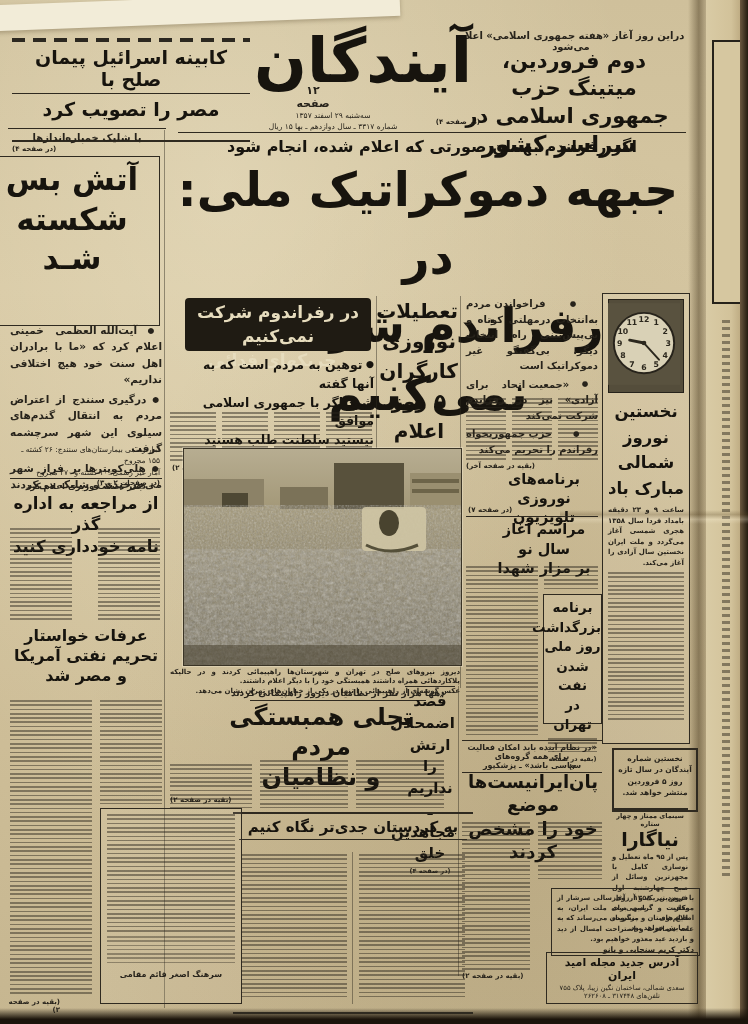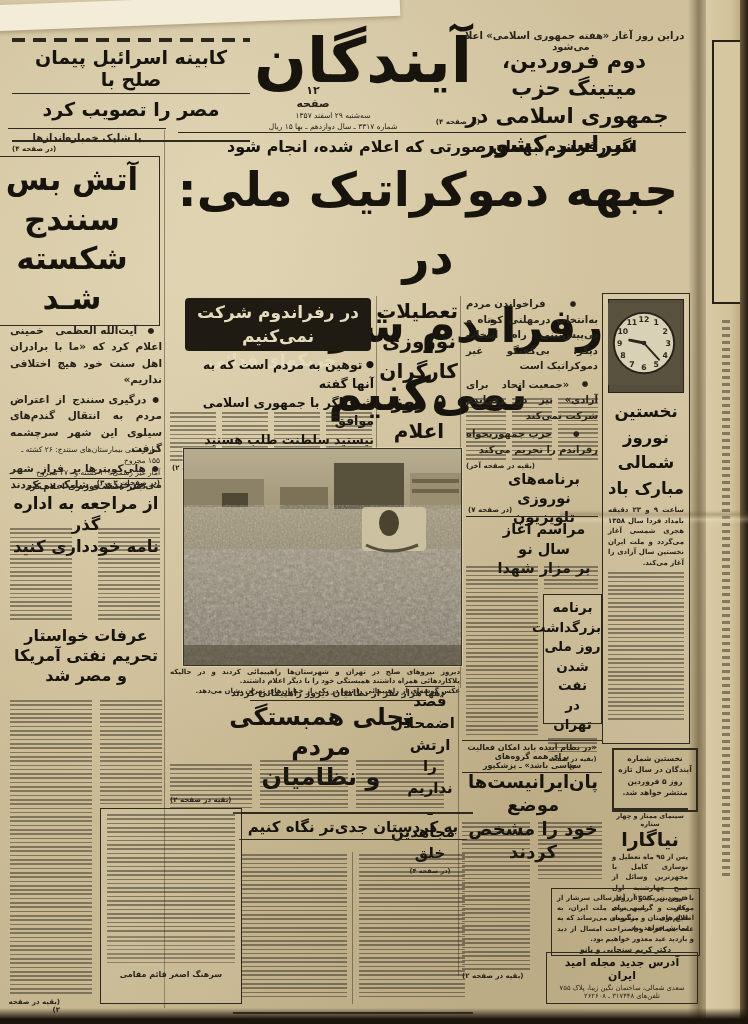--- a/index.html
+++ b/index.html
@@ -79,21 +79,20 @@
 <div class="abs vr" style="left:164px;top:130px;width:1px;height:878px"></div>
 
 <div class="abs" style="right:582px;top:128px;width:158px">
   <div class="rule"></div>
   <div class="b c" style="font-size:10px;padding-top:3px">با شلیک خمپاره‌اندازها</div>
 </div>
 
 <div class="abs box" style="right:588px;top:156px;width:142px;height:162px;padding:3px 16px">
   <div class="b headline c" style="font-size:31px;line-height:1.28">
     <div>آتش بس</div>
-    <div>سنندج</div>
     <div>شکسته</div>
     <div>شـد</div>
   </div>
 </div>
 
 <div class="abs b j" style="right:586px;top:322px;width:152px;font-size:10.5px;line-height:1.55">
   <div class="blt" style="margin-bottom:4px">آیت‌الله العظمی خمینی اعلام کرد که «ما با برادران اهل سنت خود هیچ اختلافی نداریم»</div>
   <div class="blt" style="margin-bottom:4px">درگیری سنندج از اعتراض مردم به انتقال گندم‌های سیلوی این شهر سرچشمه گرفت</div>
   <div class="blt">هلی‌کوپترها بر فراز شهر می‌چرخیدند و شلیک می‌کردند</div>
 </div>
@@ -297,21 +296,21 @@
 </div>
 
 <div class="abs" style="left:612px;top:808px;width:76px;border-top:2px solid #2f2a20">
   <div class="b c" style="font-size:6.5px;padding-top:2px">سینمای ممتاز و چهار ستاره</div>
   <div class="b headline c" style="font-size:19px">نیاگارا</div>
   <div class="j b" style="font-size:6.8px;line-height:1.5;padding-top:2px">پس از ۹۵ ماه تعطیل و نوسازی کامل با مجهزترین وسائل از صبح چهارشنبه اول فروردین ۱۳۵۸ آغاز بکار، بدیهی‌ست فیلم‌های برگزیده نمایش خواهد بود.</div>
 </div>
 
 <div class="abs box" style="left:551px;top:888px;width:137px;height:58px;padding:4px 5px">
   <div class="j b" style="font-size:6.8px;line-height:1.5">با عرض تبریک و آرزوی سالی سرشار از موفقیت و گرامی برای ملت ایران، به اطلاع دوستان و منسوبان می‌رساند که به علت مسافرت و استراحت امسال از دید و بازدید عید معذور خواهیم بود.</div>
-  <div class="b" style="font-size:7.5px;text-align:center;padding-top:1px">دکتر کریم سنجابی و بانو</div>
+  <div class="b" style="font-size:7.5px;text-align:right;padding-top:1px">دکتر کریم سنجابی و بانو</div>
 </div>
 
 <div class="abs box" style="left:546px;top:952px;width:142px;height:44px;padding:3px 4px">
   <div class="b headline c" style="font-size:11px">آدرس جدید مجله امید ایران</div>
   <div class="c" style="font-size:6.8px;padding-top:2px">سعدی شمالی، ساختمان نگین زیبا، پلاک ۷۵۵</div>
   <div class="c" style="font-size:6.8px">تلفن‌های ۳۱۷۴۴۸ ـ ۲۶۲۶۰۸</div>
 </div>
 
 <div class="abs" style="left:233px;top:812px;width:240px;height:198px;border-top:2px solid #2f2a20;border-bottom:2px solid #2f2a20">
   <div class="b headline c" style="font-size:15px;padding:4px 0 3px">به کردستان جدی‌تر نگاه کنیم</div>

